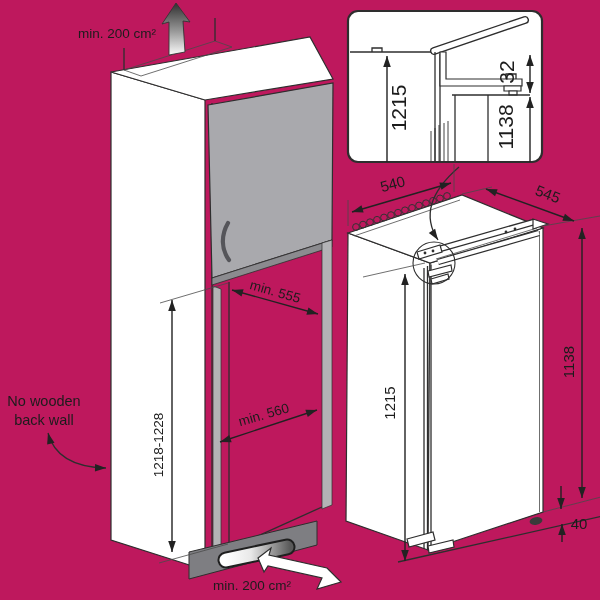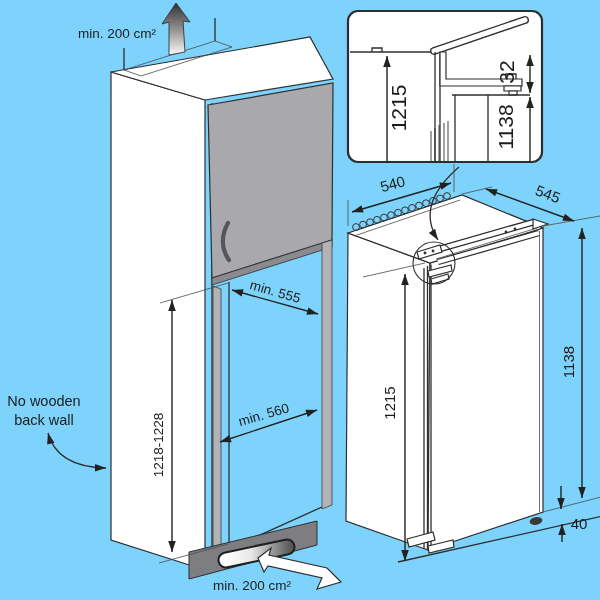--- a/index.html
+++ b/index.html
@@ -1,16 +1,16 @@
 <!DOCTYPE html>
 <html><head>
 <meta charset="utf-8">
 <style>
   html,body{margin:0;padding:0;background:#ffffff;}
-  #stage{position:relative;width:600px;height:600px;background:#7dd3fc;overflow:hidden;}
+  #stage{position:relative;width:600px;height:600px;background:#be185d;overflow:hidden;}
   svg{display:block;}
   text{font-family:"Liberation Sans","DejaVu Sans",sans-serif;fill:#1c1c1c;}
   .ln{stroke:#2e2e2e;stroke-width:1.3;fill:none;}
   .lnf{fill:#ffffff;stroke:#2e2e2e;stroke-width:1.2;}
   .thin{stroke:#4a4a4a;stroke-width:0.8;fill:none;}
   .dim{stroke:#222222;stroke-width:1.4;fill:none;}
   .lbl{font-size:13.5px;}
   .dimlbl{font-size:15px;}
   .insetlbl{font-size:21px;}
   .note{font-size:14.5px;}

